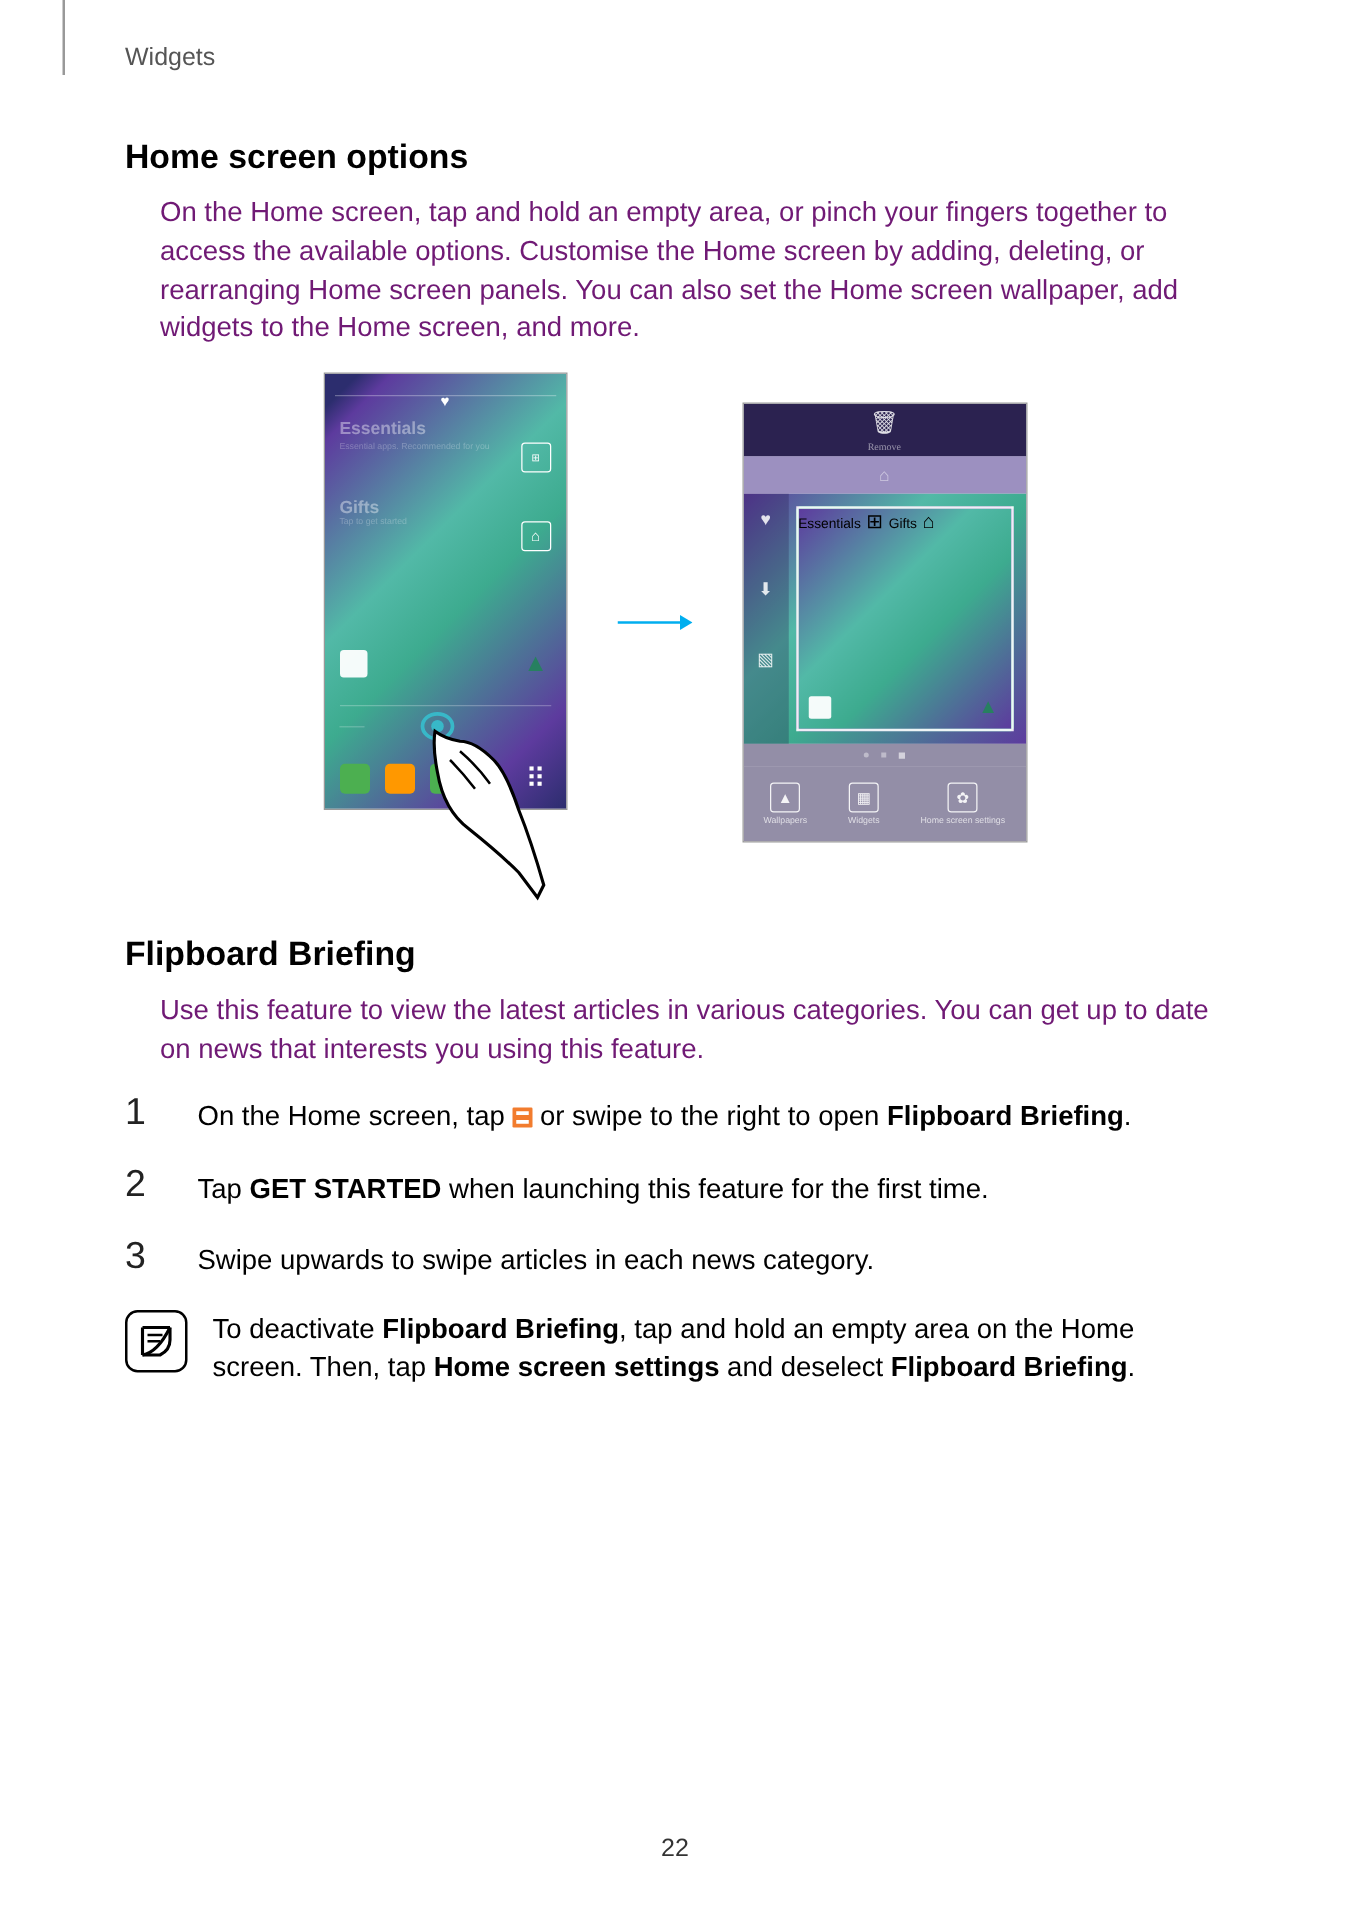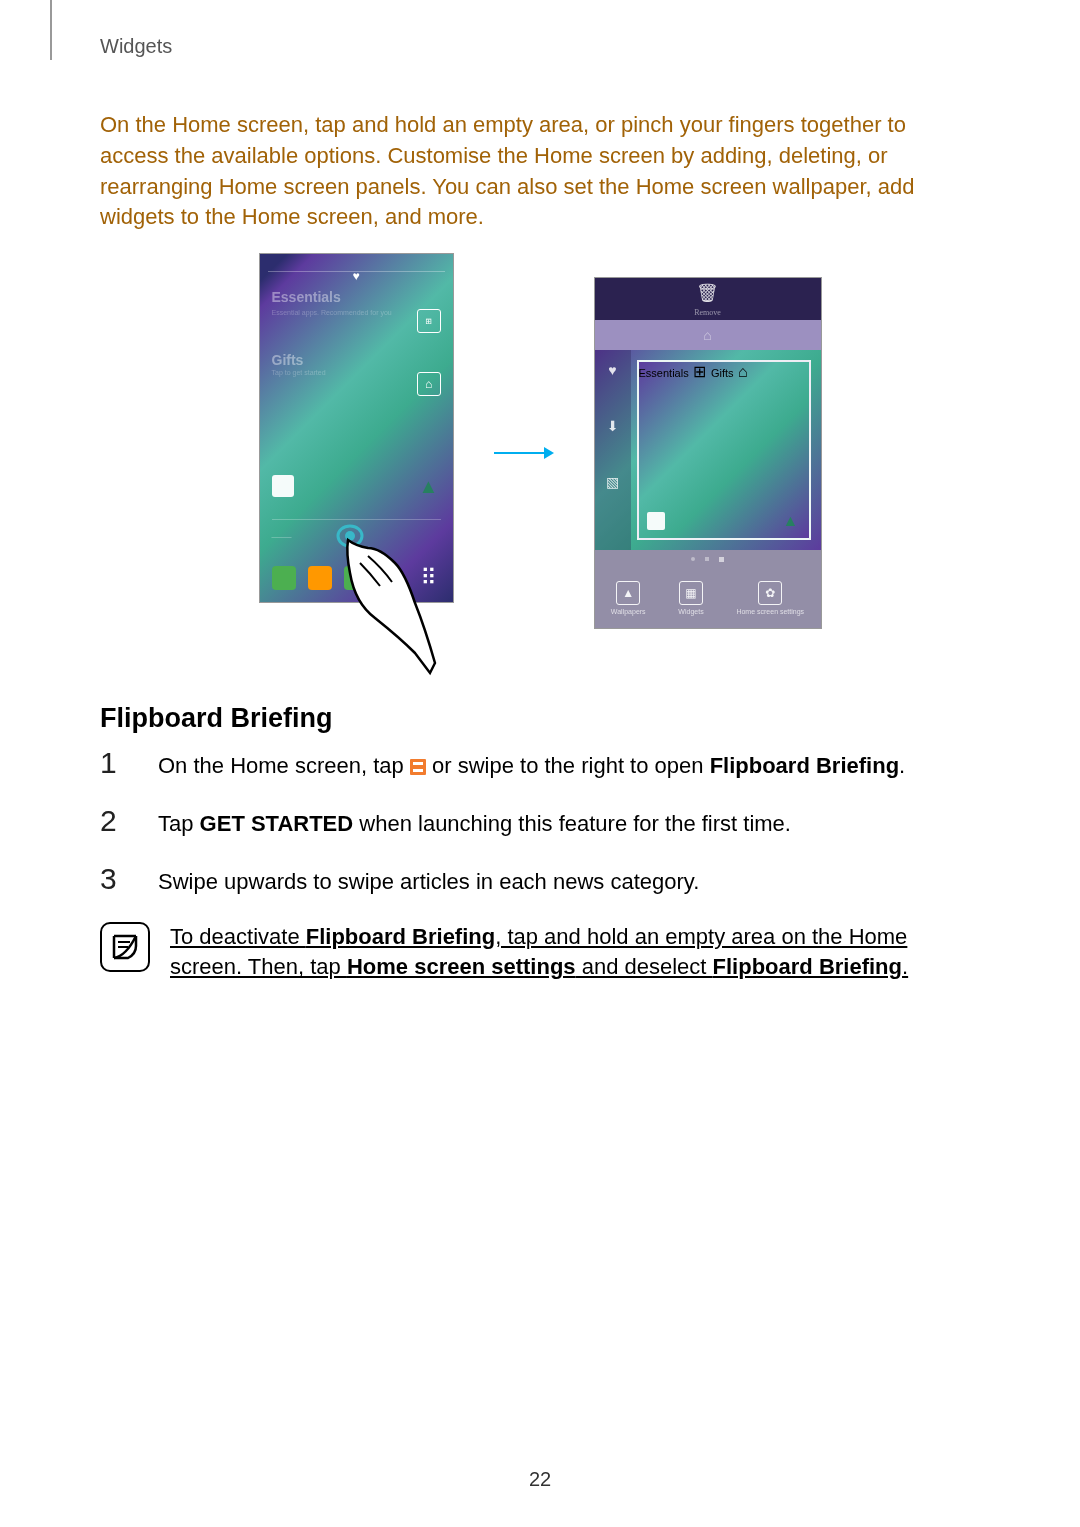--- a/index.html
+++ b/index.html
@@ -34,22 +34,23 @@
   }
   h2 {
     font-size: 27px;
     font-weight: bold;
     color: #000;
     margin-bottom: 14px;
   }
   .body-text {
     font-size: 22px;
     line-height: 1.4;
-    color: #a16207;
+    color: #701a75;
     margin-bottom: 20px;
+    margin-left: 28px;
   }
   .figure-row {
     display: flex;
     align-items: center;
     justify-content: center;
     gap: 40px;
     margin: 20px 0 50px 0;
   }
   
   .phone {
@@ -242,21 +243,20 @@
     bottom: 3px; left: 3px; right: 3px;
     height: 3px;
     background: #fff;
   }
 
   .note-row {
     display: flex;
     align-items: flex-start;
     gap: 20px;
     margin-top: 12px;
-    text-decoration: underline;
   }
   .note-icon {
     width: 50px; height: 50px;
     border: 2.5px solid #000;
     border-radius: 10px;
     display: flex; align-items:center; justify-content:center;
     flex-shrink: 0;
   }
   .note-text {
     font-size: 22px;
@@ -272,20 +272,21 @@
     color: #333;
   }
 </style>
 </head>
 <body>
 
 <div class="vertical-bar"></div>
 <div class="breadcrumb">Widgets</div>
 
 <div class="content">
+  <h2>Home screen options</h2>
   <p class="body-text">On the Home screen, tap and hold an empty area, or pinch your fingers together to access the available options. Customise the Home screen by adding, deleting, or rearranging Home screen panels. You can also set the Home screen wallpaper, add widgets to the Home screen, and more.</p>
 
   <div class="figure-row">
 
     <div style="position:relative; padding-bottom:50px;">
       <div class="phone">
         <div class="topbar"></div>
         <span class="heart">♥</span>
         <span class="blur-text bt1">Essentials</span>
         <span class="sub-text st1">Essential apps. Recommended for you</span>
@@ -364,20 +365,21 @@
         </div>
         <div class="bitem">
           <div class="bicon">✿</div>
           <small>Home screen settings</small>
         </div>
       </div>
     </div>
   </div>
 
   <h2>Flipboard Briefing</h2>
+  <p class="body-text">Use this feature to view the latest articles in various categories. You can get up to date on news that interests you using this feature.</p>
 
   <div class="step">
     <span class="num">1</span>
     <span class="stext">
       <span>On the Home screen, tap </span><span class="inline-icon"></span><span> or swipe to the right to open </span><b>Flipboard Briefing</b><span>.</span>
     </span>
   </div>
 
   <div class="step">
     <span class="num">2</span>

